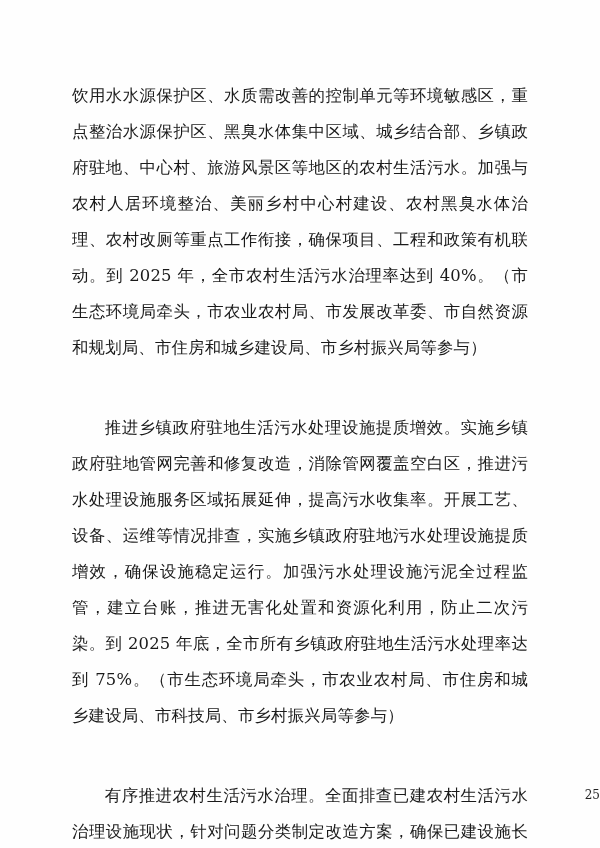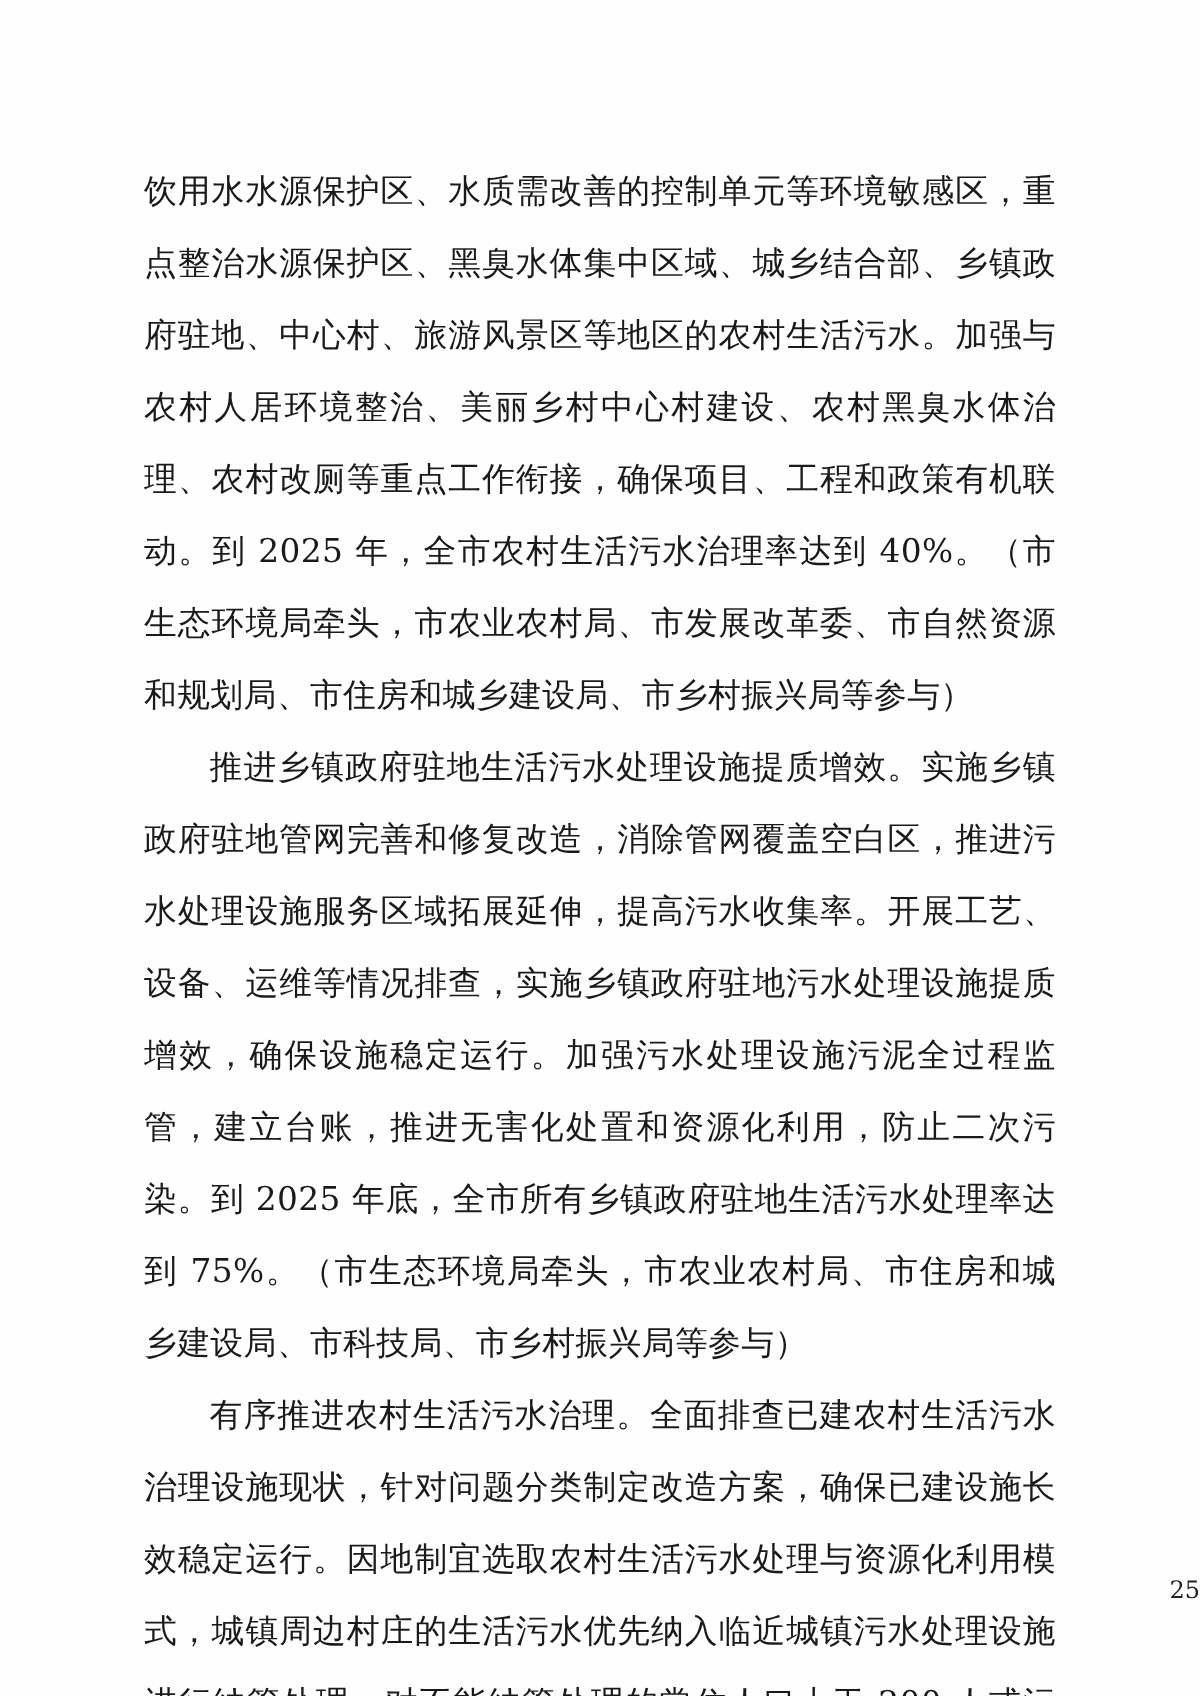--- a/index.html
+++ b/index.html
@@ -30,20 +30,21 @@
     letter-spacing: 0.2px;
   }
   .para {
     margin: 0;
     text-indent: 0;
     text-align: justify;
     text-justify: inter-ideograph;
   }
   .para.indent {
     text-indent: 2em;
+    margin-top: 44px;
   }
   .page-number {
     position: absolute;
     left: 0;
     right: 0;
     bottom: 46px;
     text-align: right;
     font-size: 12px;
     font-family: "DejaVu Serif", "Liberation Serif", serif;
     color: #222;

